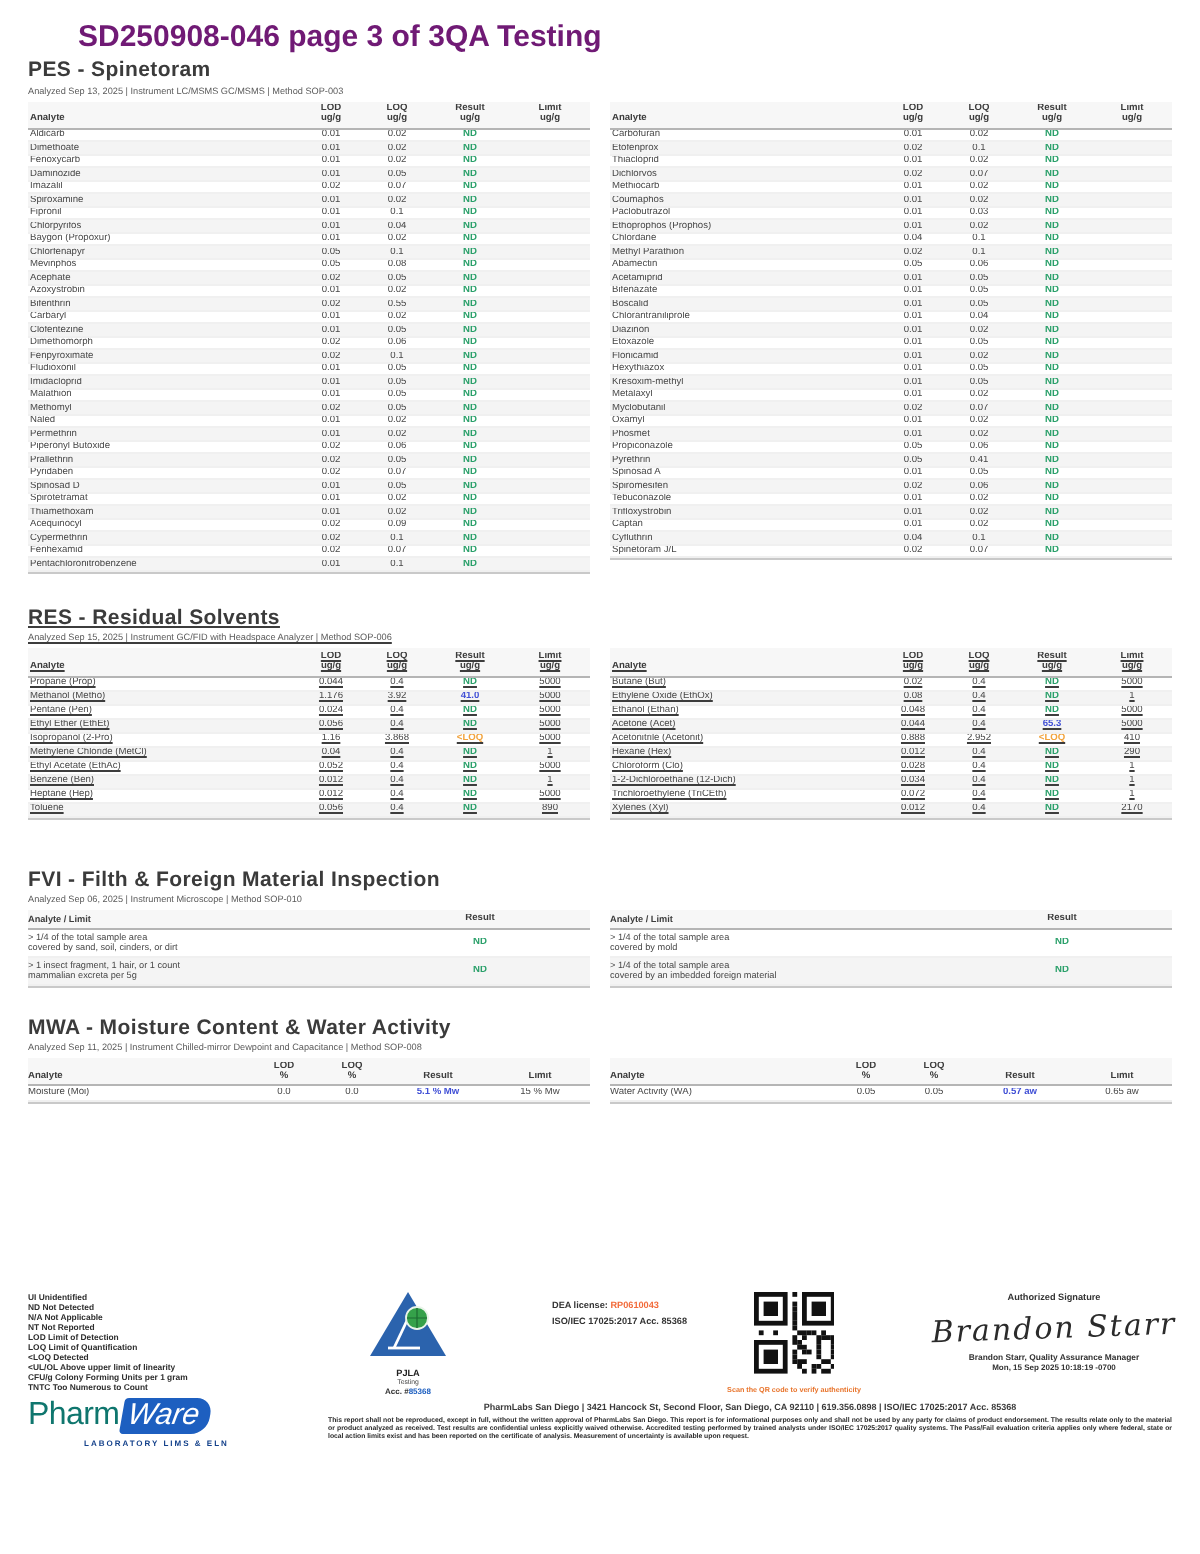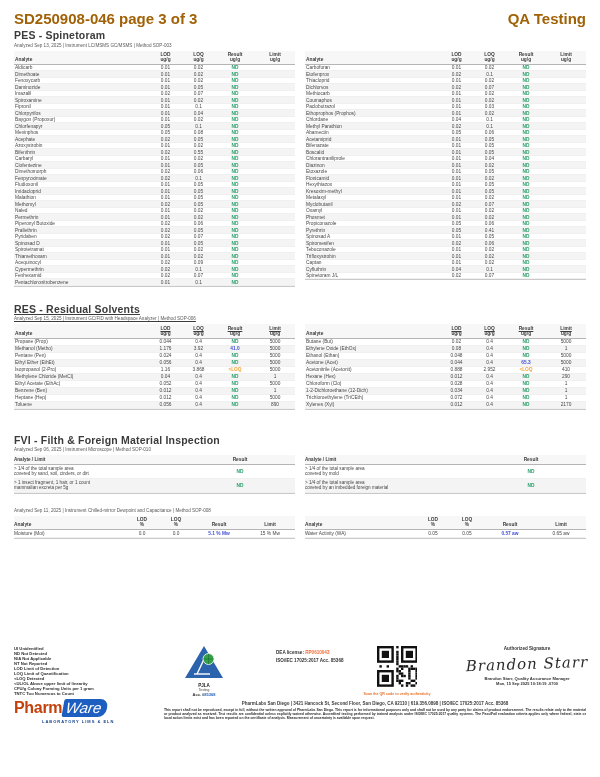--- a/index.html
+++ b/index.html
@@ -1,22 +1,22 @@
 <!DOCTYPE html>
 <html><head>
 <meta charset="utf-8">
 <style>
   * { margin:0; padding:0; box-sizing:border-box; }
   html,body { background:#ffffff; }
   .page {
     position:relative; width:600px; height:777px; background:#fff; overflow:hidden;
     font-family:"Liberation Sans", sans-serif; color:#3d3d3d;
   }
-  .header { display:flex; justify-content:space-between; align-items:flex-start;
-    padding:10px 14px 2px 14px; font-size:15px; font-weight:bold; color:#a16207; }
+  .header { display:flex; justify-content:flex-start; align-items:flex-start;
+    padding:10px 14px 2px 14px; font-size:15px; font-weight:bold; color:#701a75;margin-left:25px; }
   .section { margin:0 14px; }
   .stitle { font-size:10.5px; font-weight:bold; color:#3b3b3b; letter-spacing:0.2px; }
   .smeta { font-size:4.6px; color:#5a5a5a; margin:1.5px 0 3px 0; }
   .tables { display:flex; gap:10px; }
   .half { flex:1; min-width:0; }
   .thead { display:flex; align-items:flex-end; background:#f7f7f7; border-bottom:1px solid #b5b5b5;
     font-size:4.8px; font-weight:bold; color:#3c3c3c; padding:1.5px 0; line-height:5.2px; }
   .thead .tcell span { display:block; }
   .tbody { border-bottom:1px solid #c9c9c9; }
   .trow { display:flex; align-items:center; min-height:6.5px; font-size:4.8px; color:#474747;
@@ -42,21 +42,21 @@
   .val { color:#4150d6; font-weight:bold; }
   .loq { color:#f2a33c; font-weight:bold; }
   .sec-gap-res { margin-top:16px;text-decoration:underline; }
   .sec-gap-fvi { margin-top:24px; }
   .sec-gap-mwa { margin-top:14px; }
   
   .footer { position:absolute; left:14px; right:14px; top:646px; height:128px; }
   .legend { position:absolute; left:0; top:0; width:150px; }
   .legend-line { font-size:4.2px; line-height:5px; color:#2e2e2e; font-weight:bold; }
   .pw-logo { position:absolute; left:0; top:53px; }
-  .pw1 { font-size:16px; font-weight:bold; color:#c2410c; letter-spacing:-0.3px;margin-top:32px; }
+  .pw1 { font-size:16px; font-weight:normal; color:#0f766e; letter-spacing:-0.3px;margin-top:32px; }
   .pw2 { display:inline-block; font-size:15px; font-style:italic; color:#fff; background:#1d5fc0;
     transform:skewX(-10deg); padding:0 5px 1px 3px; border-radius:2px 8px 8px 2px; margin-left:1px; }
   .pw-sub { font-size:4px; font-weight:bold; color:#13408a; letter-spacing:1px; margin-top:1.5px; padding-left:28px; }
   .pjla { position:absolute; left:158px; top:0; width:64px; text-align:center; }
   .pjla-org { font-size:4.6px; font-weight:bold; color:#222; margin-top:1px; }
   .pjla-sub { font-size:3.4px; color:#444; }
   .pjla-acc { font-size:4px; color:#333; font-weight:bold; }
   .pjla-acc .blue { color:#1d5fc0; }
   .dea { position:absolute; left:262px; top:3px; font-size:4.6px; color:#333; line-height:8px; white-space:nowrap; font-weight:bold; }
   .orange { color:#f26b3a; }
@@ -846,20 +846,21 @@
               <div class="tcell c0">&gt; 1/4 of the total sample area
 covered by an imbedded foreign material</div>
               <div class="tcell c1 nd">ND</div>
             </div>
           </div>
         </div>
     </div>
   </div>
 
   <div class="section sec-gap-mwa">
+    <div class="stitle">MWA - Moisture Content &amp; Water Activity</div>
     <div class="smeta">Analyzed Sep 11, 2025  |  Instrument Chilled-mirror Dewpoint and Capacitance  | Method SOP-008</div>
     <div class="tables">
       <div class="half t-mwa">
           <div class="thead">
             <div class="tcell c0">
               <span>Analyte</span>
             </div>
             <div class="tcell c1">
               <span>LOD</span>
               <span>%</span>

